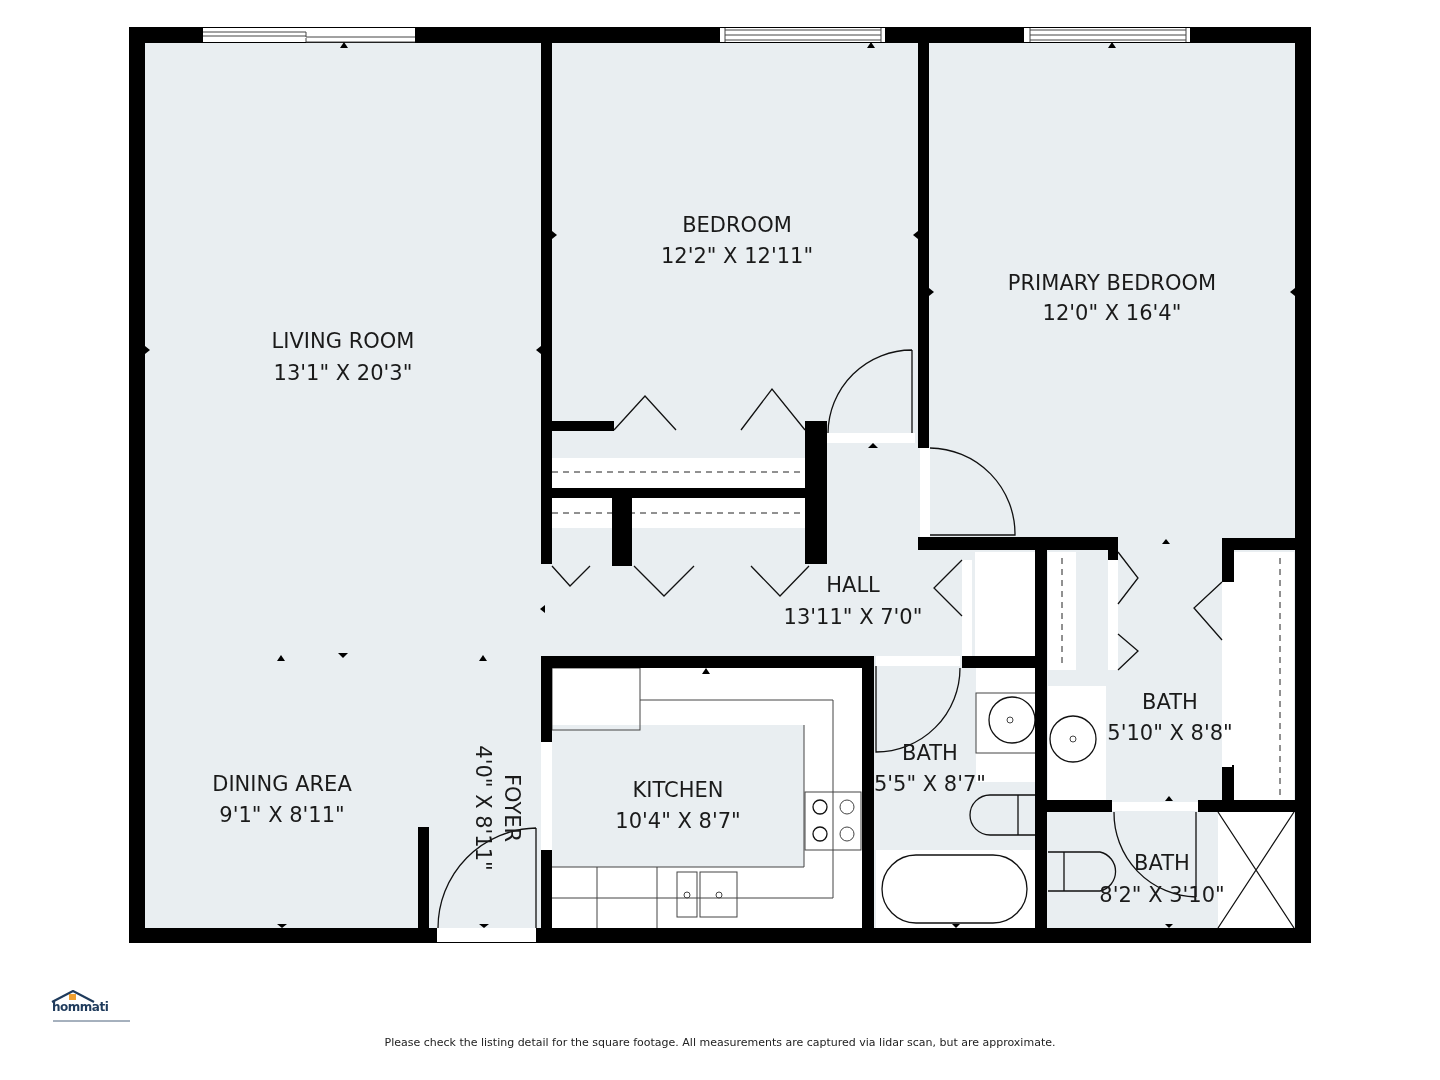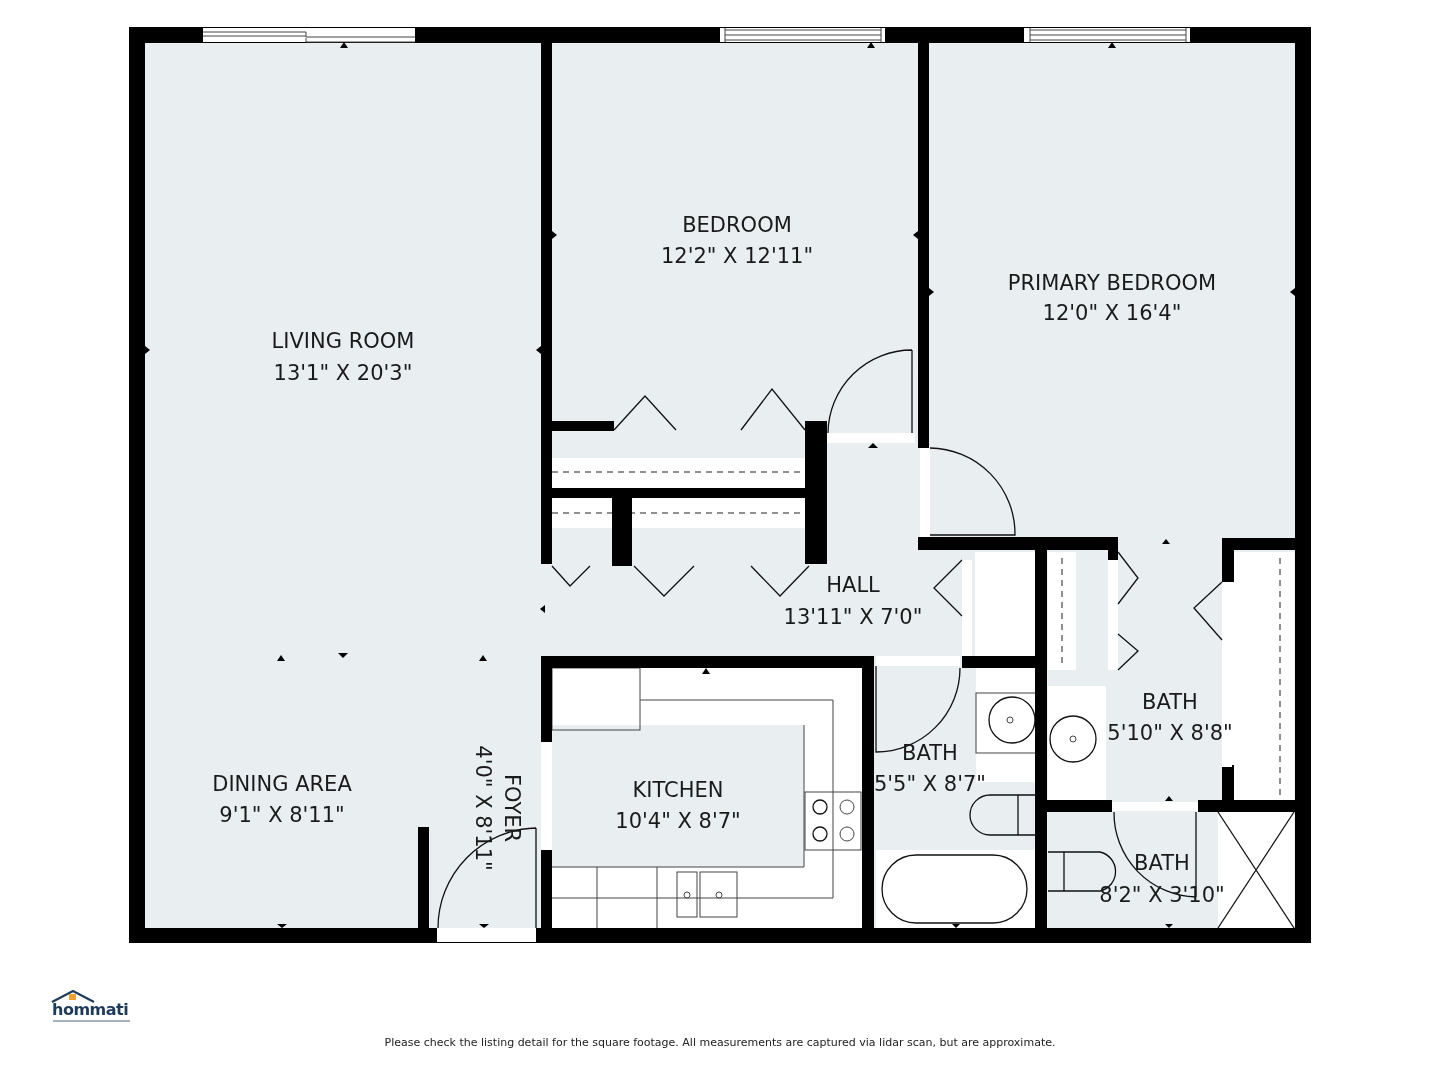--- a/index.html
+++ b/index.html
@@ -7,21 +7,21 @@
   #plan { position:absolute; left:0; top:0; width:1440px; height:1080px; }
   .room { fill:#e9eef1; }
   .wall { fill:#000000; }
   .white { fill:#ffffff; }
   .line { fill:none; stroke:#111; stroke-width:1.3; }
   .thin { fill:none; stroke:#444; stroke-width:1; }
   .dash { fill:none; stroke:#222; stroke-width:1; stroke-dasharray:6 5; }
   .lbl { font-family:"DejaVu Sans", sans-serif; font-size:21px; fill:#1a1a1a; text-anchor:middle; }
   .mk { fill:#000; }
   #logo { position:absolute; left:50px; top:990px; width:90px; height:34px; }
-  #logo-text { position:absolute; left:52px; top:1000px; font-family:"DejaVu Sans", sans-serif; font-size:16px; font-weight:bold; color:#1f3b5c; letter-spacing:-0.5px; }
+  #logo-text { position:absolute; left:52px; top:1000px; font-family:"DejaVu Sans", sans-serif; font-size:12px; font-weight:bold; color:#1f3b5c; letter-spacing:-0.5px; }
   #disclaimer { position:absolute; left:0; top:1036px; width:1440px; text-align:center; font-family:"DejaVu Sans", sans-serif; font-size:11px; color:#222; }
 </style>
 </head>
 <body>
 
 <svg id="plan" viewBox="0 0 1440 1080" xmlns="http://www.w3.org/2000/svg">
 
   <rect class="room" x="145" y="42" width="1150" height="888"></rect>
 
   <g>

